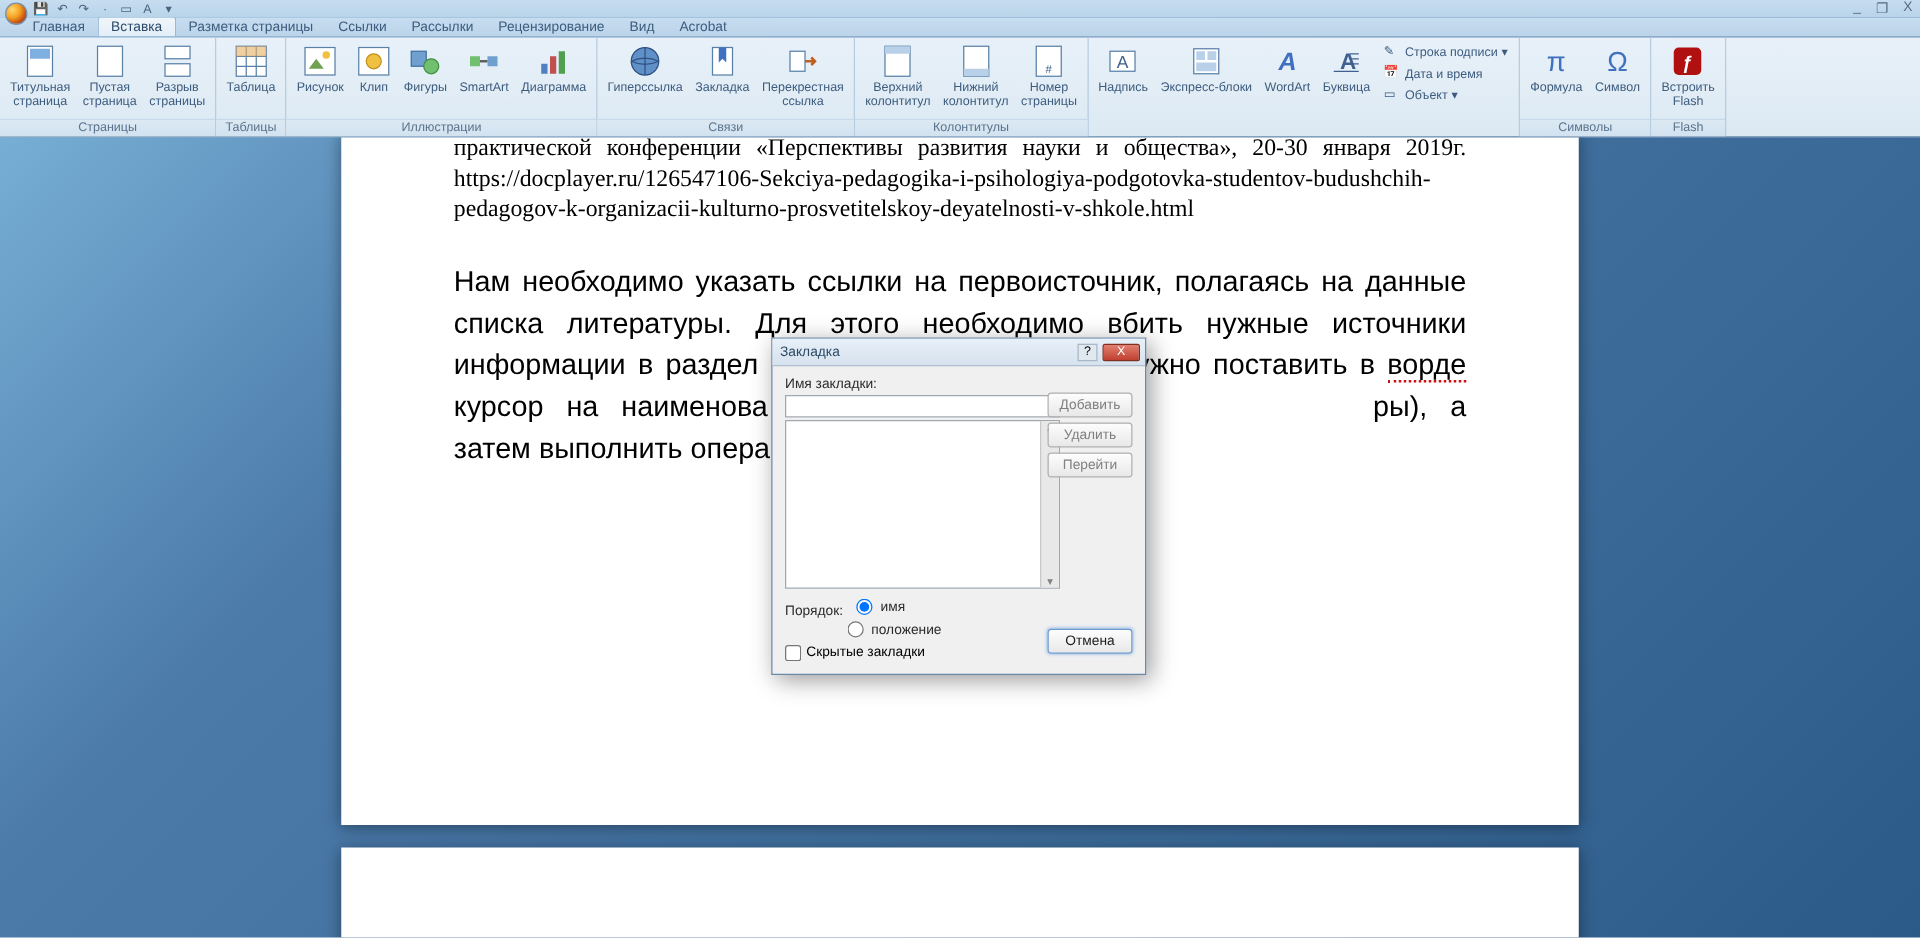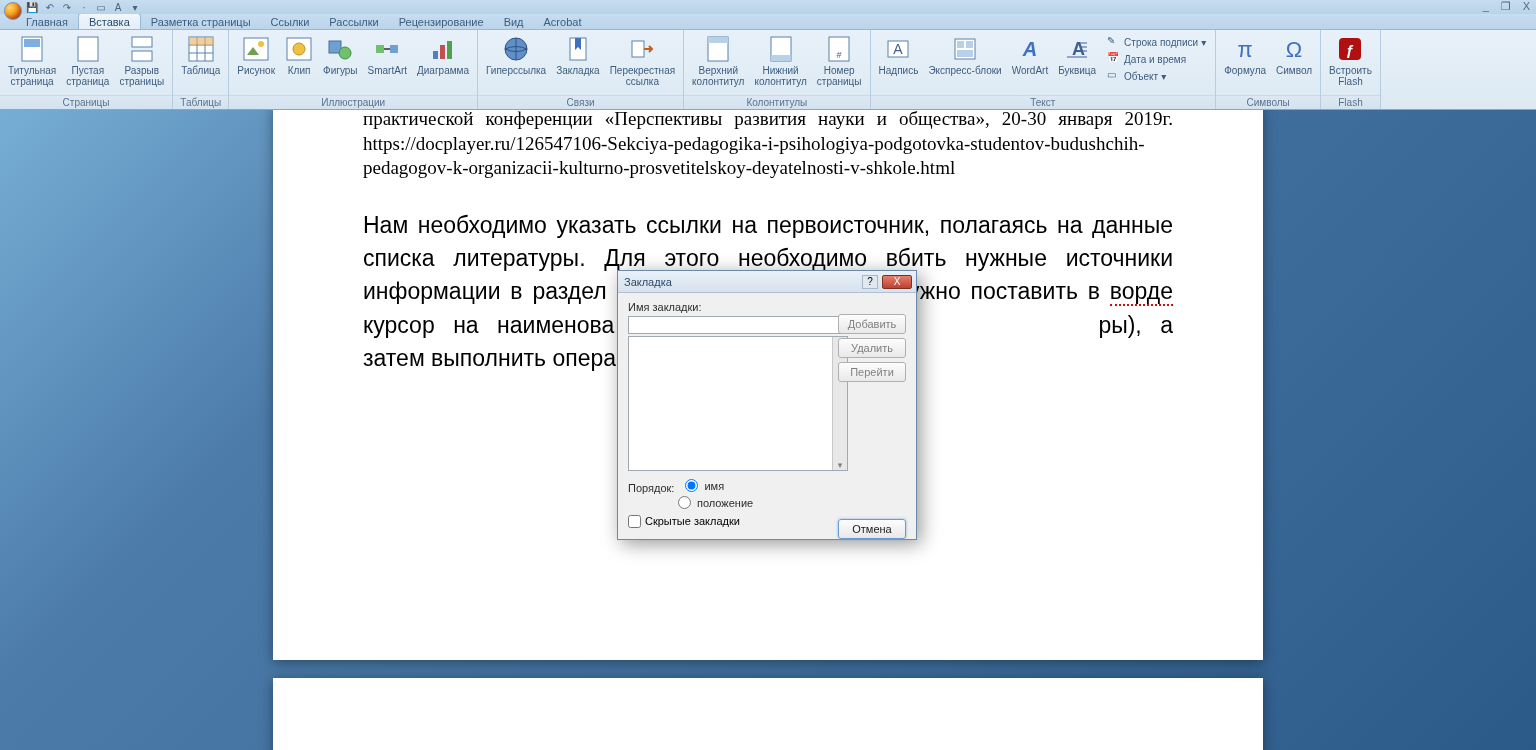--- a/index.html
+++ b/index.html
@@ -40,21 +40,21 @@
 .dlg-input { width: 220px; height: 18px; border: 1px solid #a0a8b0; background: #fff; padding: 0 3px; font-size: 11px; }
 .dlg-list { width: 220px; height: 135px; border: 1px solid #a0a8b0; background: #fff; margin-top: 2px; position: relative; }
 .dlg-list-scroll { position: absolute; right: 0; top: 0; bottom: 0; width: 15px; background: #e8e8e8; border-left: 1px solid #c8c8c8; display:flex; flex-direction:column; justify-content:space-between; align-items:center; font-size:9px; color:#808080;}
 .dlg-btn { width: 68px; height: 20px; border: 1px solid #b0b0b0; background: linear-gradient(#fdfdfd,#e8e8e8); border-radius: 3px; font-size: 11px; color: #808080; cursor: pointer; }
 .dlg-btn.enabled { color: #202020; }
 .dlg-btn.primary { border-color: #6a9ad0; box-shadow: 0 0 3px #88b0e0; color:#202020;}
 .dlg-right-btns { position: absolute; right: 10px; top: 43px; display: flex; flex-direction: column; gap: 4px; }
 .dlg-sort { margin-top: 6px; font-size: 11px; color: #2c2c2c; }
 .dlg-sort-row { display: flex; align-items: center; gap: 6px; margin: 2px 0 2px 50px; }
 .dlg-check-row { display: flex; align-items: flex-start; gap: 4px; margin-top: 6px; }
-.dlg-footer { position: absolute; bottom: 0; right: 10px; }
+.dlg-footer { position: absolute; bottom: 16px; right: 10px; }
 input[type=radio],input[type=checkbox]{margin:0;}
 svg { display: block; }
 </style>
 </head>
 <body>
 
 <div class="office-orb"></div>
 <div class="titlebar">
   <div class="qat">
     <span>💾</span>
@@ -315,21 +315,20 @@
             <span class="sicon">📅</span>
             <span>Дата и время</span>
           </div>
         <div class="rb-small-row">
             <span class="sicon">▭</span>
             <span>Объект</span>
             <span>▾</span>
           </div>
       </div>
     </div>
-    <div class="rgroup-label">Текст</div>
   </div>
 
   <div class="rgroup">
     <div class="rgroup-items">
       <div class="rb-btn">
           <div class="rb-icon">
             <svg width="26" height="26">
               <text x="13" y="21" font-size="22" fill="#4070c0" text-anchor="middle">π</text>
             </svg>
           </div>

